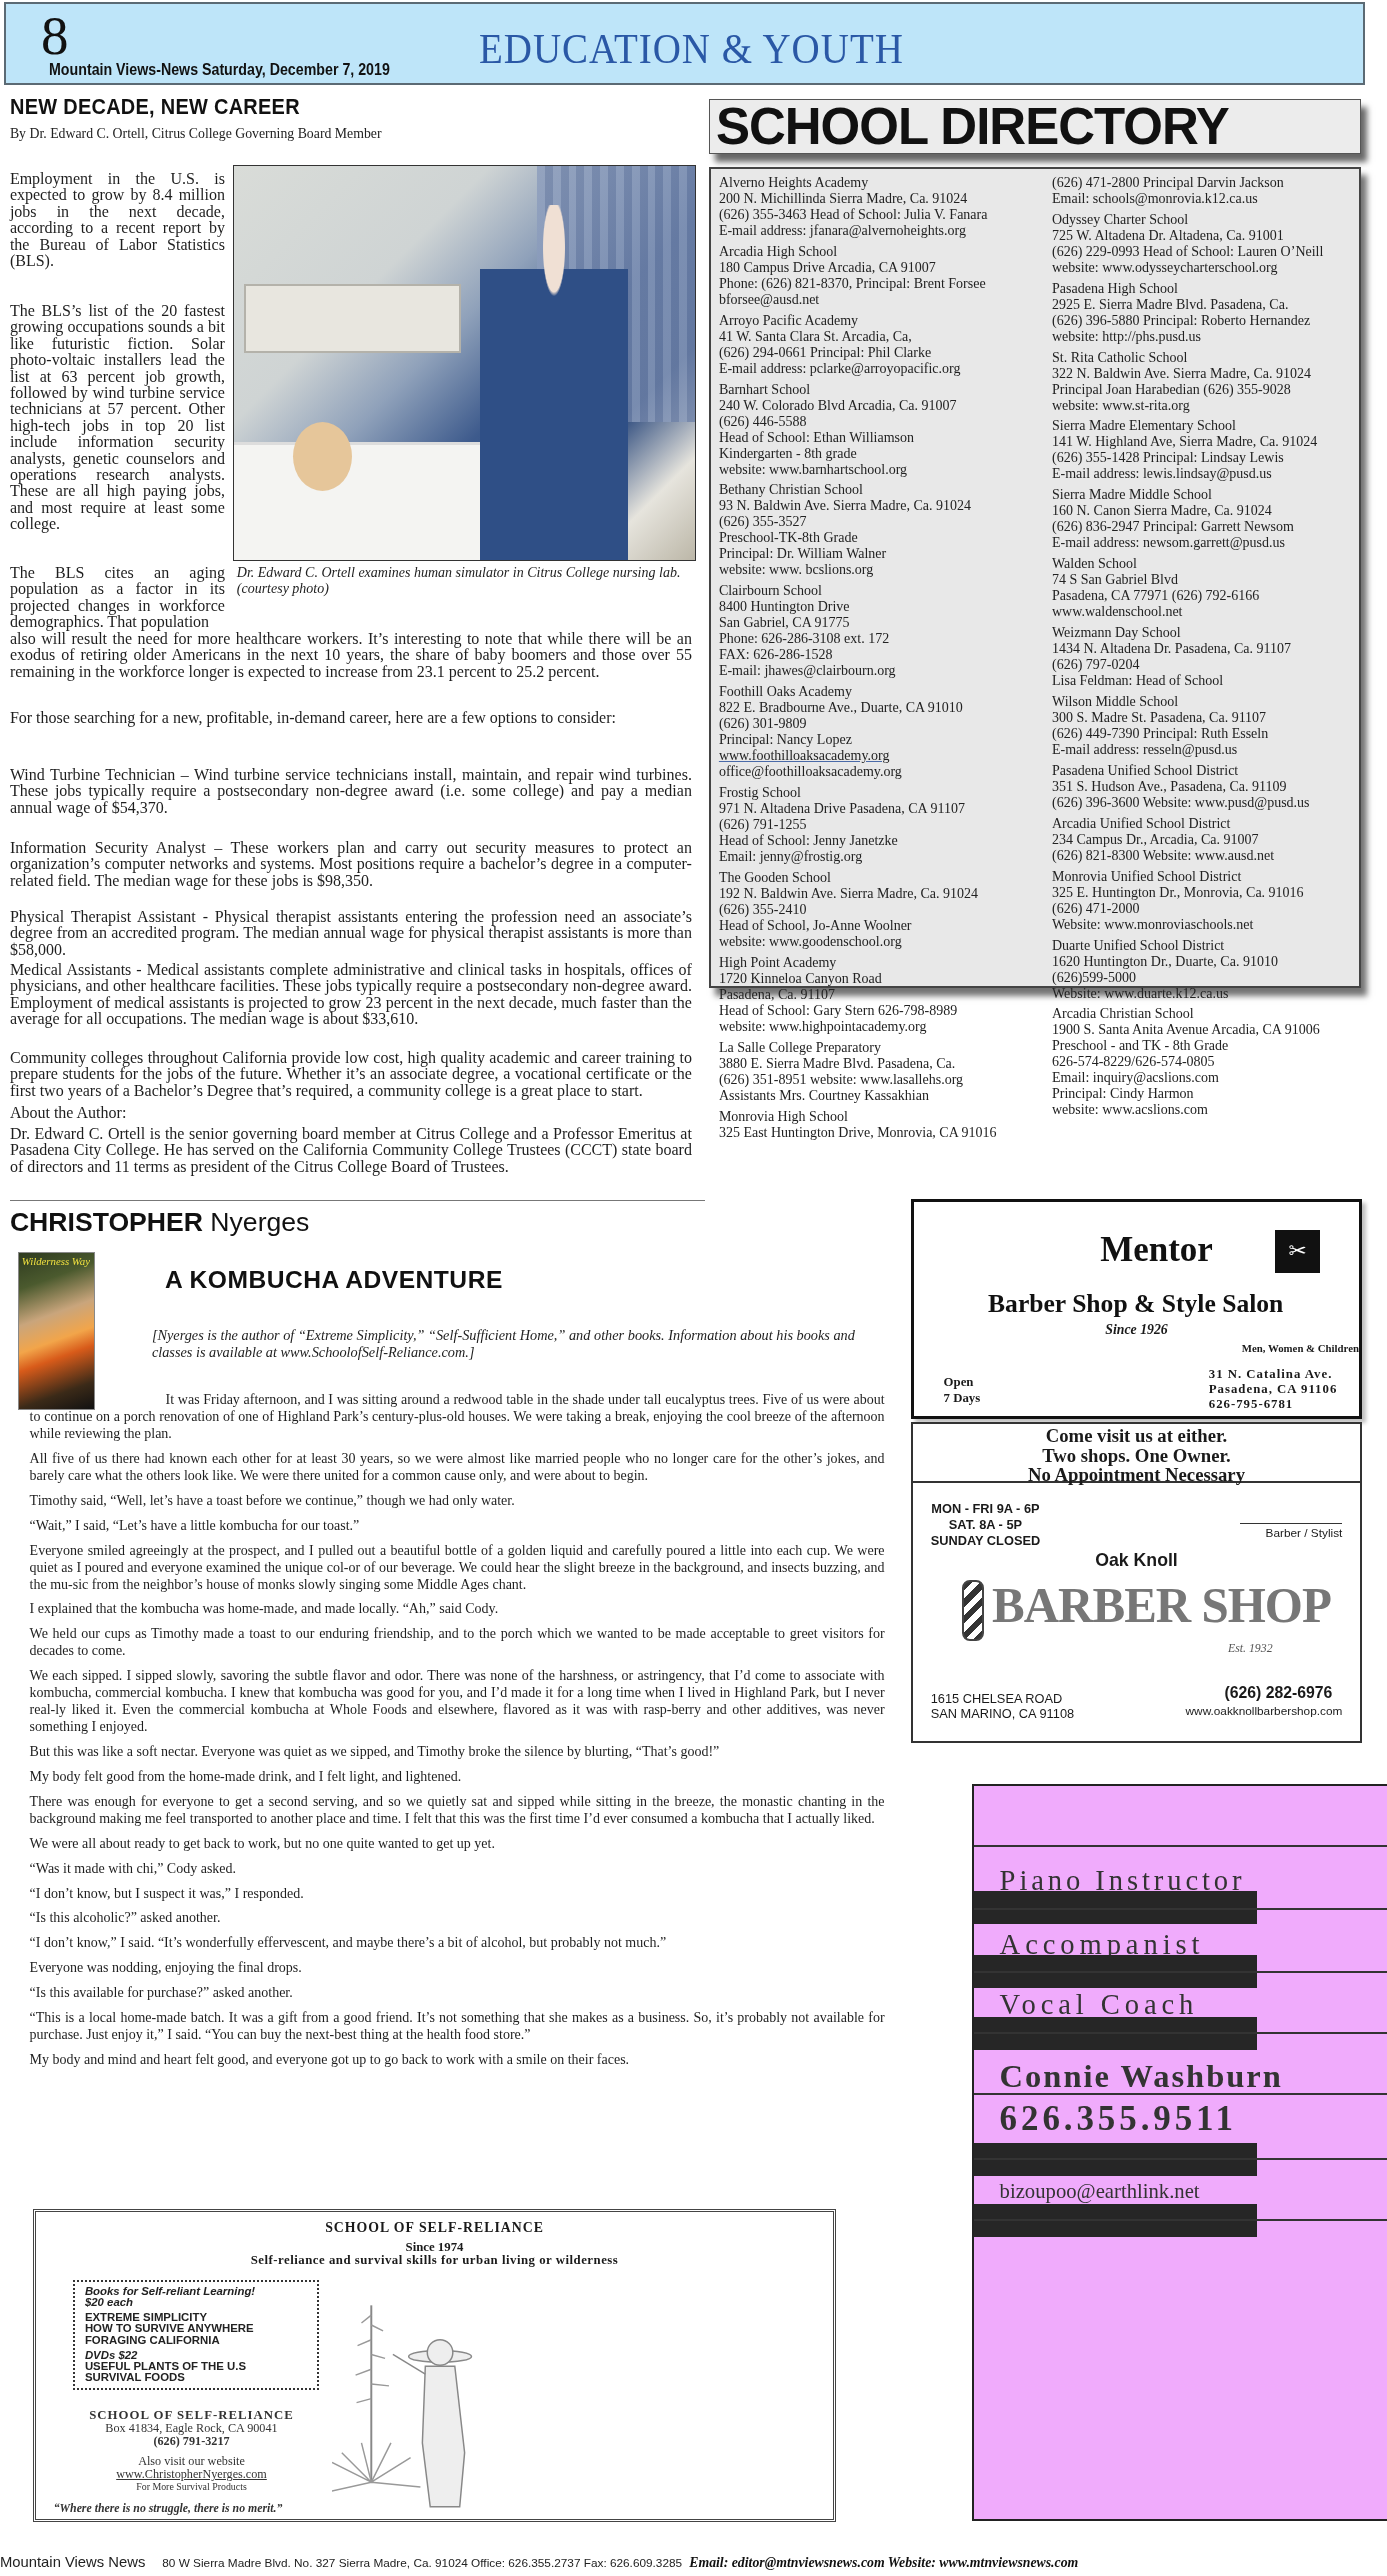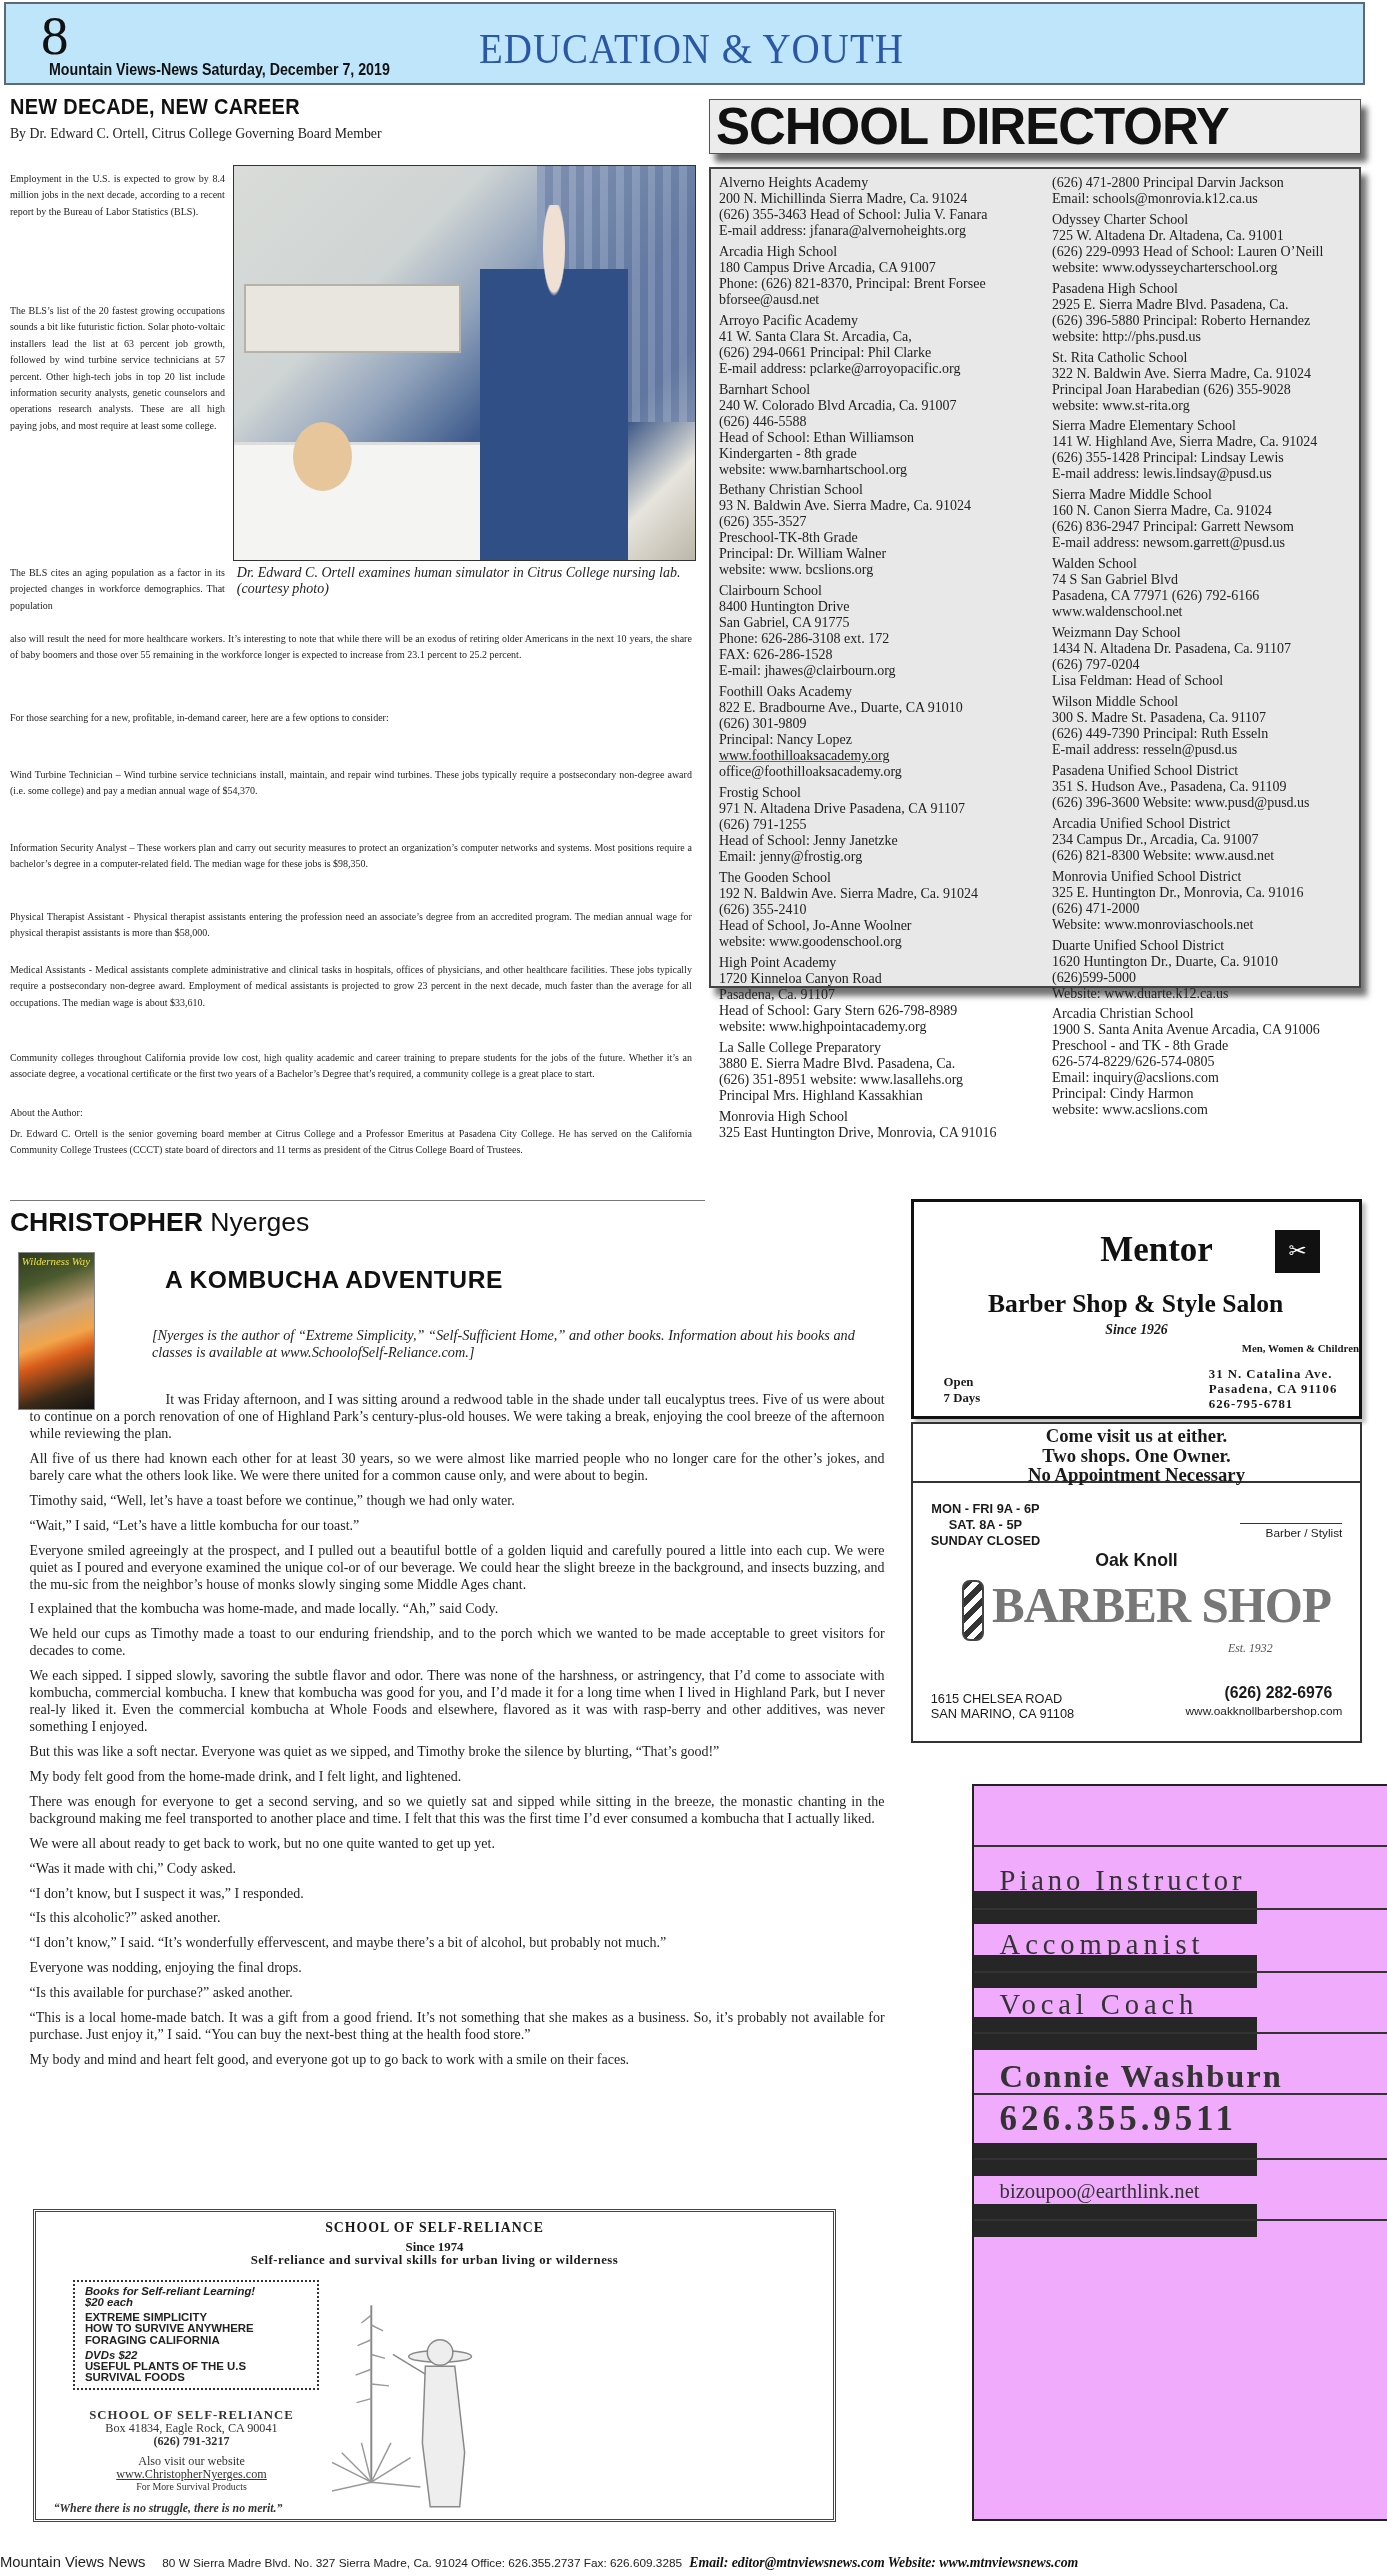--- a/index.html
+++ b/index.html
@@ -24,21 +24,21 @@
     font-family: "Liberation Sans", sans-serif; color: #111; transform: scaleX(0.9); transform-origin: left;
   }
 
   
   .article1 { position: absolute; left: 9.9px; top: 94px; width: 682px; }
   .headline1 {
     font-family: "Liberation Sans", sans-serif; font-weight: bold; font-size: 21.7px;
     letter-spacing: 0.3px; color: #111; transform: scaleX(0.92); transform-origin: left;
   }
   .byline { font-size: 13.8px; margin-top: 5.9px; color: #222; }
-  .article1 .body { font-size: 10px; line-height: 16.4px; text-align: justify; color: #1e1e1e; }
+  .article1 .body { font-size: 16px; line-height: 16.4px; text-align: justify; color: #1e1e1e; }
   .photo-block { position: absolute; left: 223px; top: 71px; width: 463px; }
   .photo {
     width: 463px; height: 396px; border: 1.5px solid #333;
     background: linear-gradient(135deg, #d9dcd8 0%, #cfd4d4 30%, #8fa1ba 45%, #3d5a8c 60%, #2f4c7e 75%, #e6e4dd 88%, #bcb7a8 100%);
     position: relative; overflow: hidden;
   }
   .photo .curtain { position: absolute; right: 0; top: 0; width: 158px; height: 256px; background: repeating-linear-gradient(90deg,#8b9cbc 0 7.9px,#6f82a8 7.9px 15.8px); opacity: .8; }
   .photo .wall-panel { position: absolute; left: 9.9px; top: 118px; width: 217px; height: 69px; background: #e8e6df; border: 2px solid #b4b2aa; }
   .photo .man { position: absolute; left: 246px; top: 39px; width: 148px; height: 355px; background: radial-gradient(ellipse at 50% 12%, #f0e0d4 0 10%, transparent 11%), linear-gradient(180deg, transparent 0 18%, #2f4f86 18% 100%); border-radius: 59px 59px 0 0; }
   .photo .bed { position: absolute; left: 0; bottom: 0; width: 325px; height: 118px; background: #f4f4f2; border-top: 3px solid #ddd; }
@@ -256,21 +256,21 @@
         <span class="line">High Point Academy</span>
         <span class="line">1720 Kinneloa Canyon Road</span>
         <span class="line">Pasadena, Ca.  91107</span>
         <span class="line">Head of School: Gary Stern  626-798-8989</span>
         <span class="line">website:  www.highpointacademy.org</span>
       </div>
       <div class="entry">
         <span class="line">La Salle College Preparatory</span>
         <span class="line">3880 E. Sierra Madre Blvd.  Pasadena, Ca.</span>
         <span class="line">(626) 351-8951  website: www.lasallehs.org</span>
-        <span class="line">Principal  Mrs. Highland Kassakhian</span>
+        <span class="line">Assistants  Mrs. Courtney Kassakhian</span>
       </div>
       <div class="entry">
         <span class="line">Monrovia High School</span>
         <span class="line">325 East Huntington Drive, Monrovia, CA 91016</span>
       </div>
     </div>
   <div class="dir-col right" id="dir-right">
       <div class="entry">
         <span class="line">(626) 471-2800  Principal Darvin Jackson</span>
         <span class="line">Email: schools@monrovia.k12.ca.us</span>

